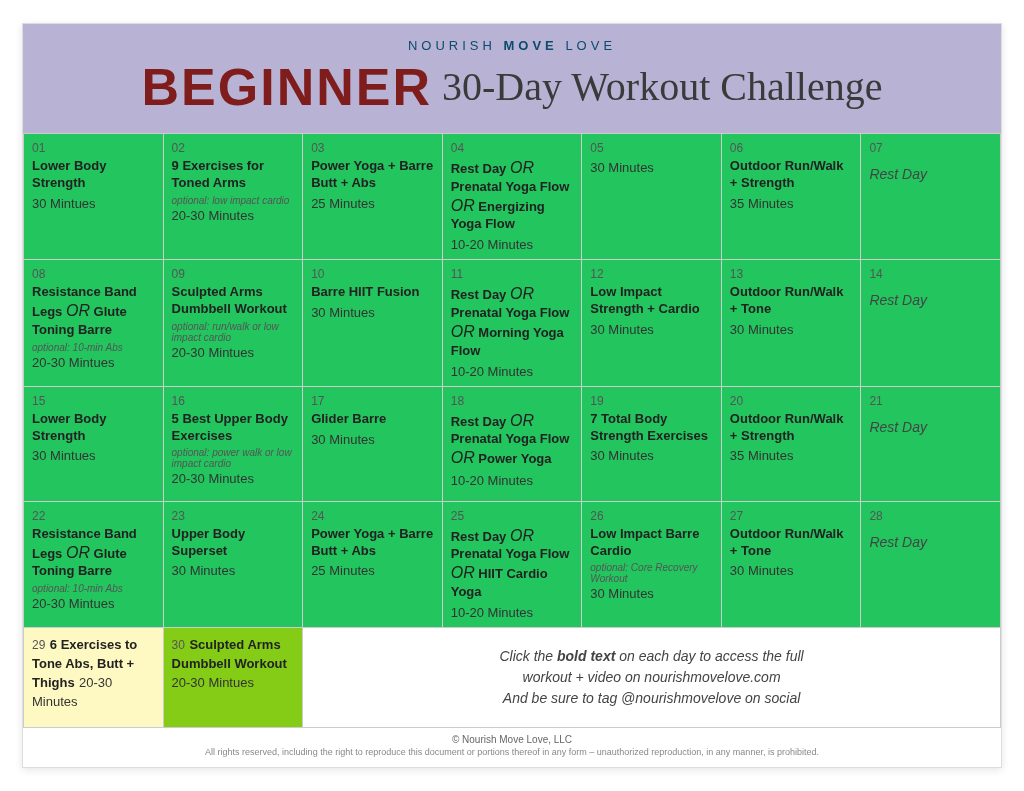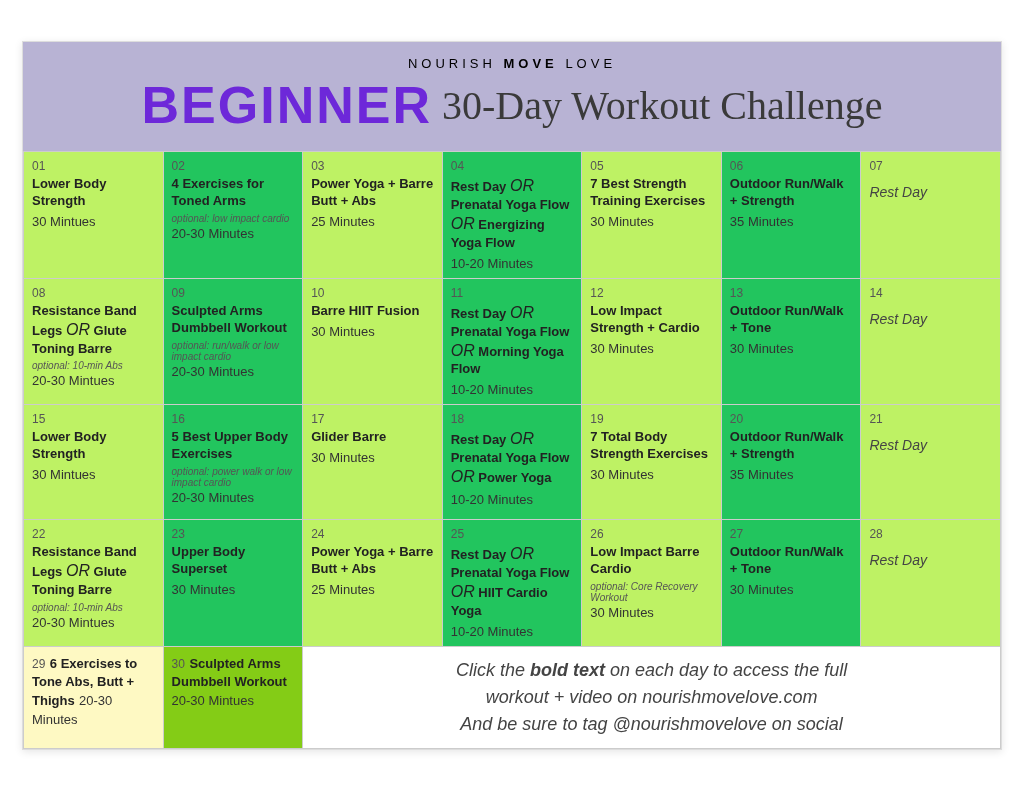--- a/index.html
+++ b/index.html
@@ -20,56 +20,56 @@
       box-shadow: 0 2px 8px rgba(0,0,0,0.1);
     }
     .header {
       background: #b8b3d4;
       text-align: center;
       padding: 14px 10px 16px;
     }
     .header-sub {
       font-size: 13px;
       letter-spacing: 4px;
-      color: #000000;
+      color: #0c4a6e;
       font-weight: normal;
       margin-bottom: 4px;
     }
     .header-main {
       display: flex;
       align-items: center;
       justify-content: center;
       gap: 10px;
       flex-wrap: wrap;
     }
     .header-beginner {
       font-size: 52px;
       font-weight: 900;
-      color: #6d28d9;
+      color: #7f1d1d;
       letter-spacing: 2px;
       font-family: Arial Black, Arial, sans-serif;
     }
     .header-challenge {
       font-size: 40px;
       color: #3a3a3a;
       font-weight: normal;
       font-family: Georgia, serif;
     }
     .calendar {
       display: grid;
       grid-template-columns: repeat(7, 1fr);
       border-left: 1px solid #ccc;
       border-top: 1px solid #ccc;
     }
     .cell {
       border-right: 1px solid #ccc;
       border-bottom: 1px solid #ccc;
       padding: 7px 8px;
       min-height: 115px;
-      background: #bef264;
+      background: #22c55e;
       vertical-align: top;
       display: flex;
       flex-direction: column;
     }
     .cell.purple-bg {
       background: #22c55e;
     }
     .cell-day {
       font-size: 12px;
       color: #555;
@@ -127,21 +127,21 @@
     .footer-message {
       grid-column: 3 / 8;
       padding: 10px 16px;
       border-right: 1px solid #ccc;
       border-bottom: 1px solid #ccc;
       display: flex;
       flex-direction: column;
       justify-content: center;
     }
     .footer-message-text {
-      font-size: 18px;
+      font-size: 14px;
       font-style: italic;
       color: #444;
       text-align: center;
       line-height: 1.5;
     }
     .copyright-bar {
       padding: 6px 12px 10px;
       font-size: 9px;
       color: #888;
       text-align: center;
@@ -170,21 +170,21 @@
   <div class="calendar">
 
     <div class="cell">
       <span class="cell-day">01</span>
       <span class="cell-title">Lower Body Strength</span>
       <span class="cell-duration">30 Mintues</span>
     </div>
 
     <div class="cell purple-bg">
       <span class="cell-day">02</span>
-      <span class="cell-title">4 Exercises for Toned Arms</span>
+      <span class="cell-title">9 Exercises for Toned Arms</span>
       <span class="cell-optional">optional: low impact cardio</span>
       <span class="cell-duration">20-30 Minutes</span>
     </div>
 
     <div class="cell">
       <span class="cell-day">03</span>
       <span class="cell-title">Power Yoga + Barre Butt + Abs</span>
       <span class="cell-duration">25 Minutes</span>
     </div>
 
@@ -193,21 +193,20 @@
       <span class="cell-title">
         Rest Day <span class="cell-or">OR</span><br>
         Prenatal Yoga Flow<br>
         <span class="cell-or">OR</span> Energizing Yoga Flow
       </span>
       <span class="cell-duration">10-20 Minutes</span>
     </div>
 
     <div class="cell">
       <span class="cell-day">05</span>
-      <span class="cell-title">7 Best Strength Training Exercises</span>
       <span class="cell-duration">30 Minutes</span>
     </div>
 
     <div class="cell purple-bg">
       <span class="cell-day">06</span>
       <span class="cell-title">Outdoor Run/Walk + Strength</span>
       <span class="cell-duration">35 Minutes</span>
     </div>
 
     <div class="cell">
@@ -372,13 +371,17 @@
 
     <div class="footer-message">
       <div class="footer-message-text">
         <em>Click the <strong>bold text</strong> on each day to access the full<br>
         workout + video on nourishmovelove.com<br>
         And be sure to tag @nourishmovelove on social</em>
       </div>
     </div>
   </div>
 
+  <div class="copyright-bar">
+    <div class="main-copy">© Nourish Move Love, LLC</div>
+    <div>All rights reserved, including the right to reproduce this document or portions thereof in any form – unauthorized reproduction, in any manner, is prohibited.</div>
+  </div>
 </div>
 
 </body></html>

